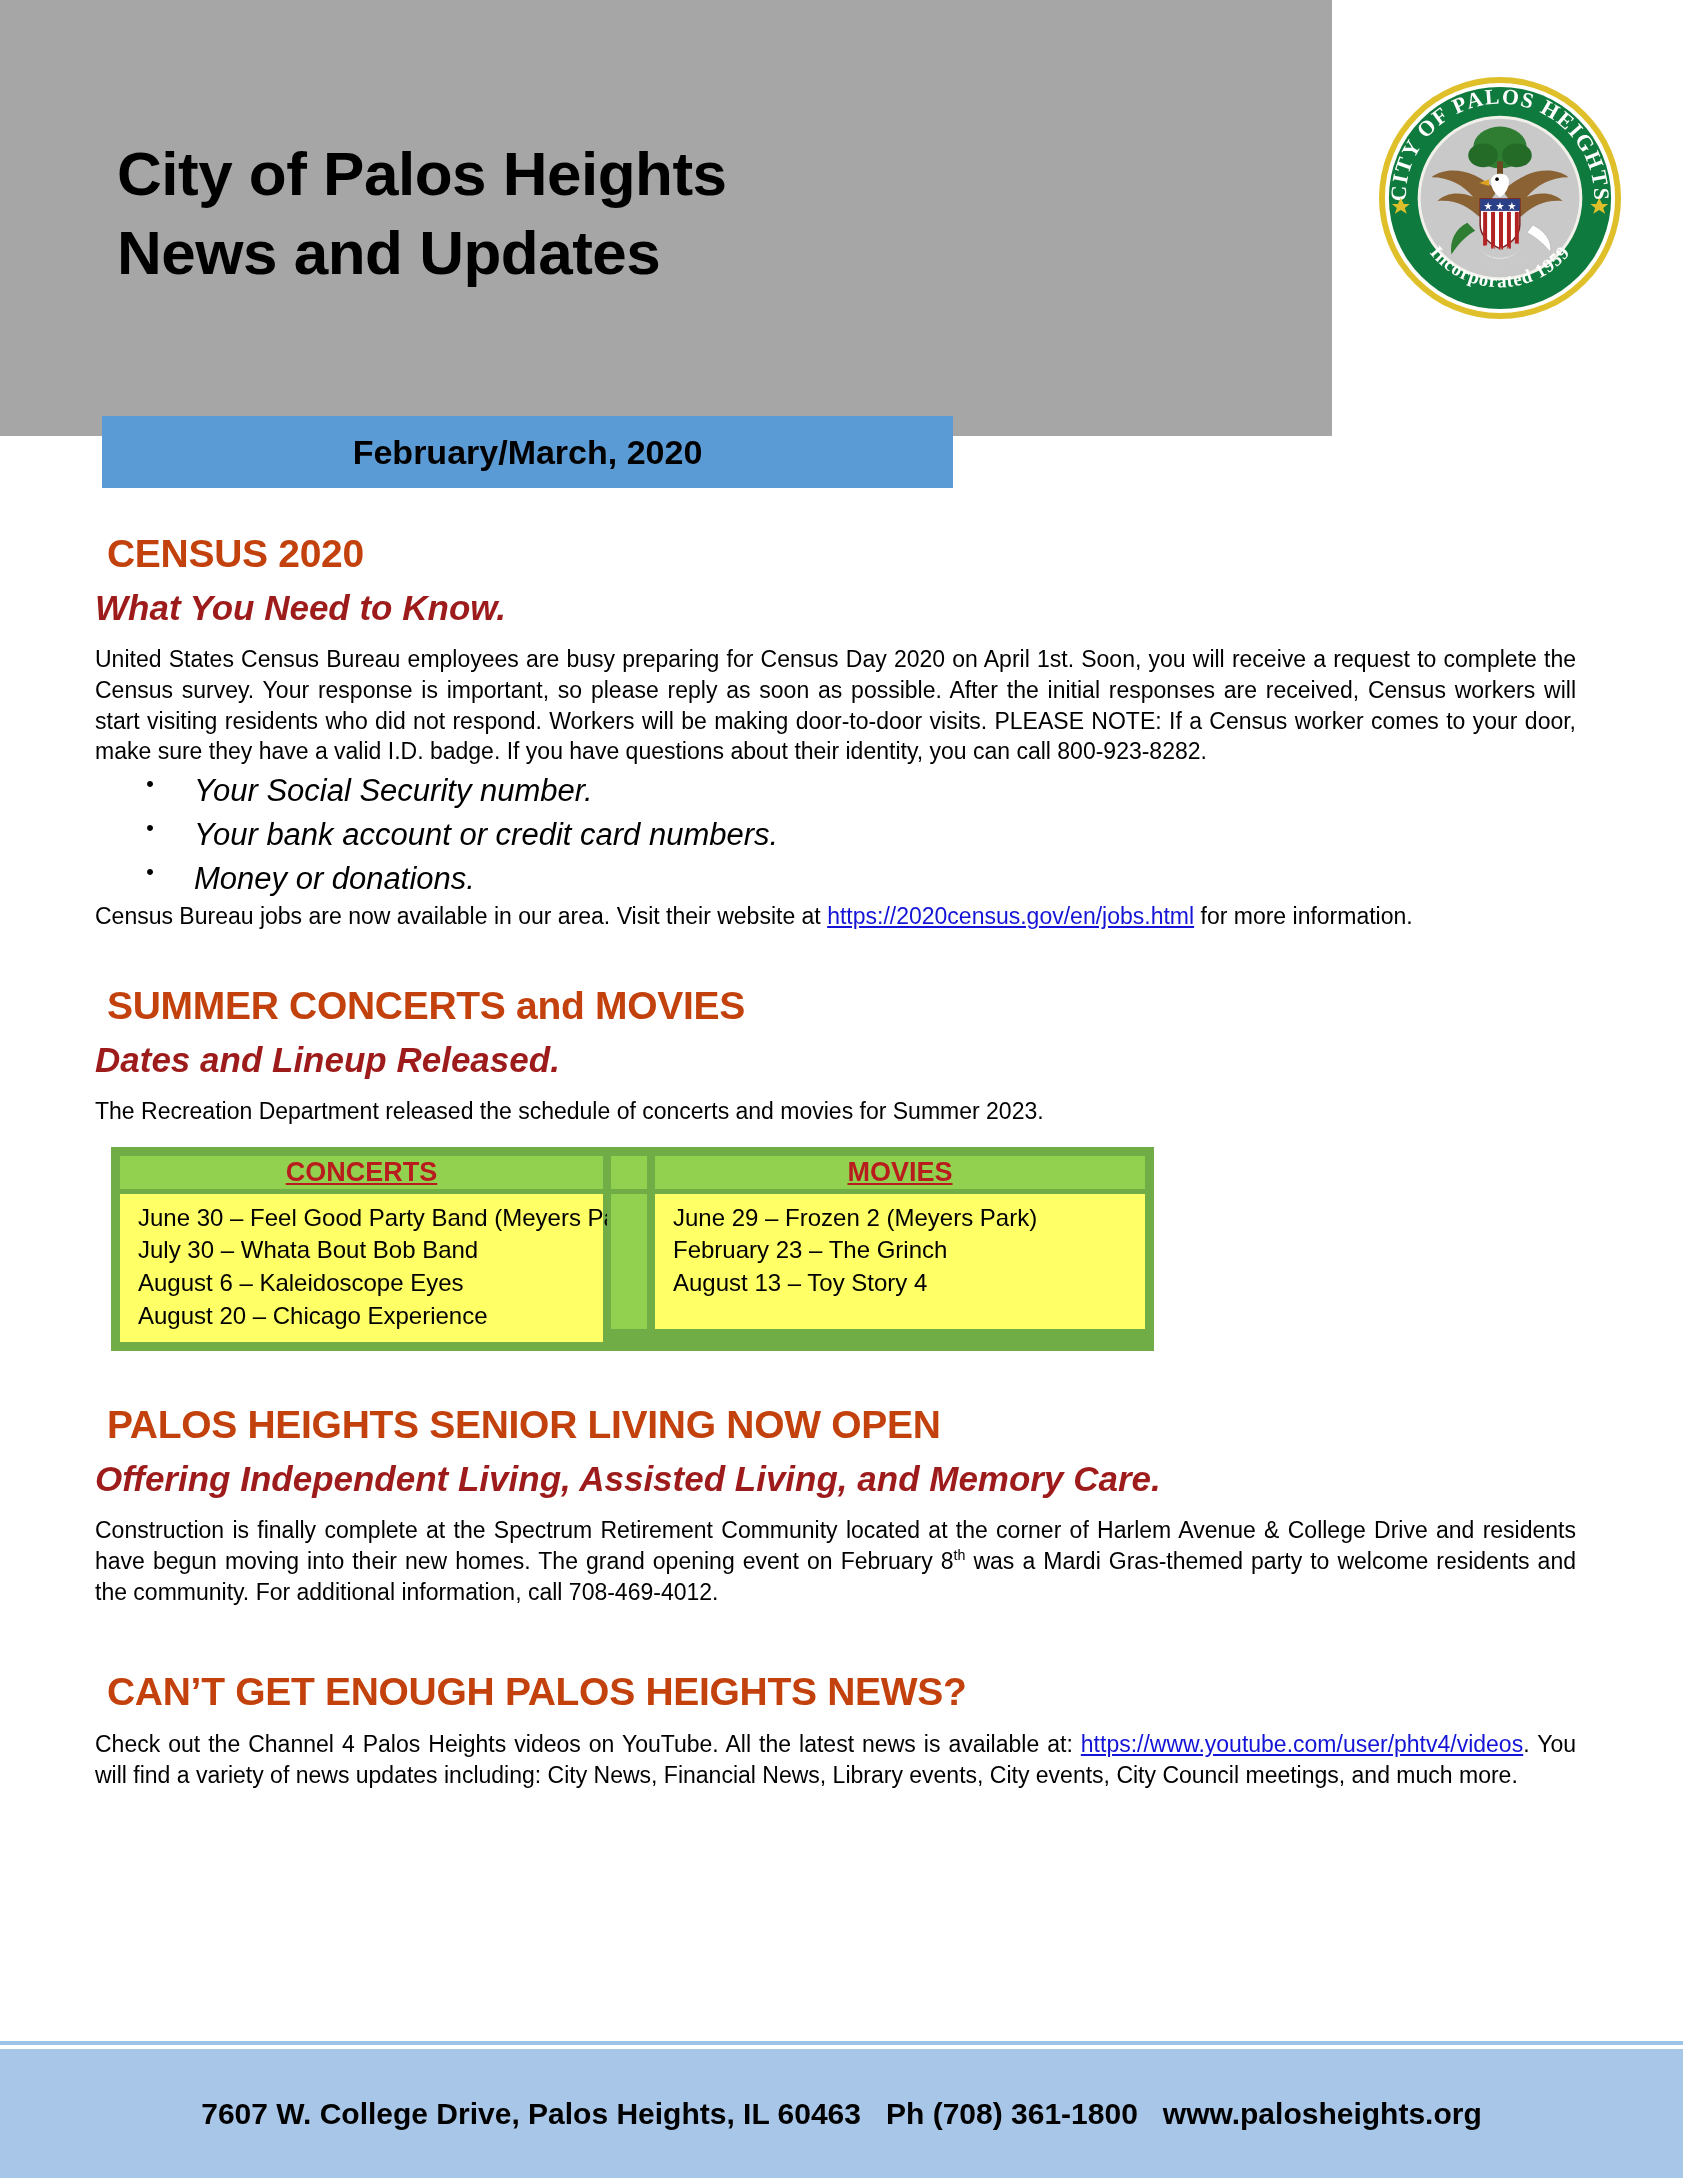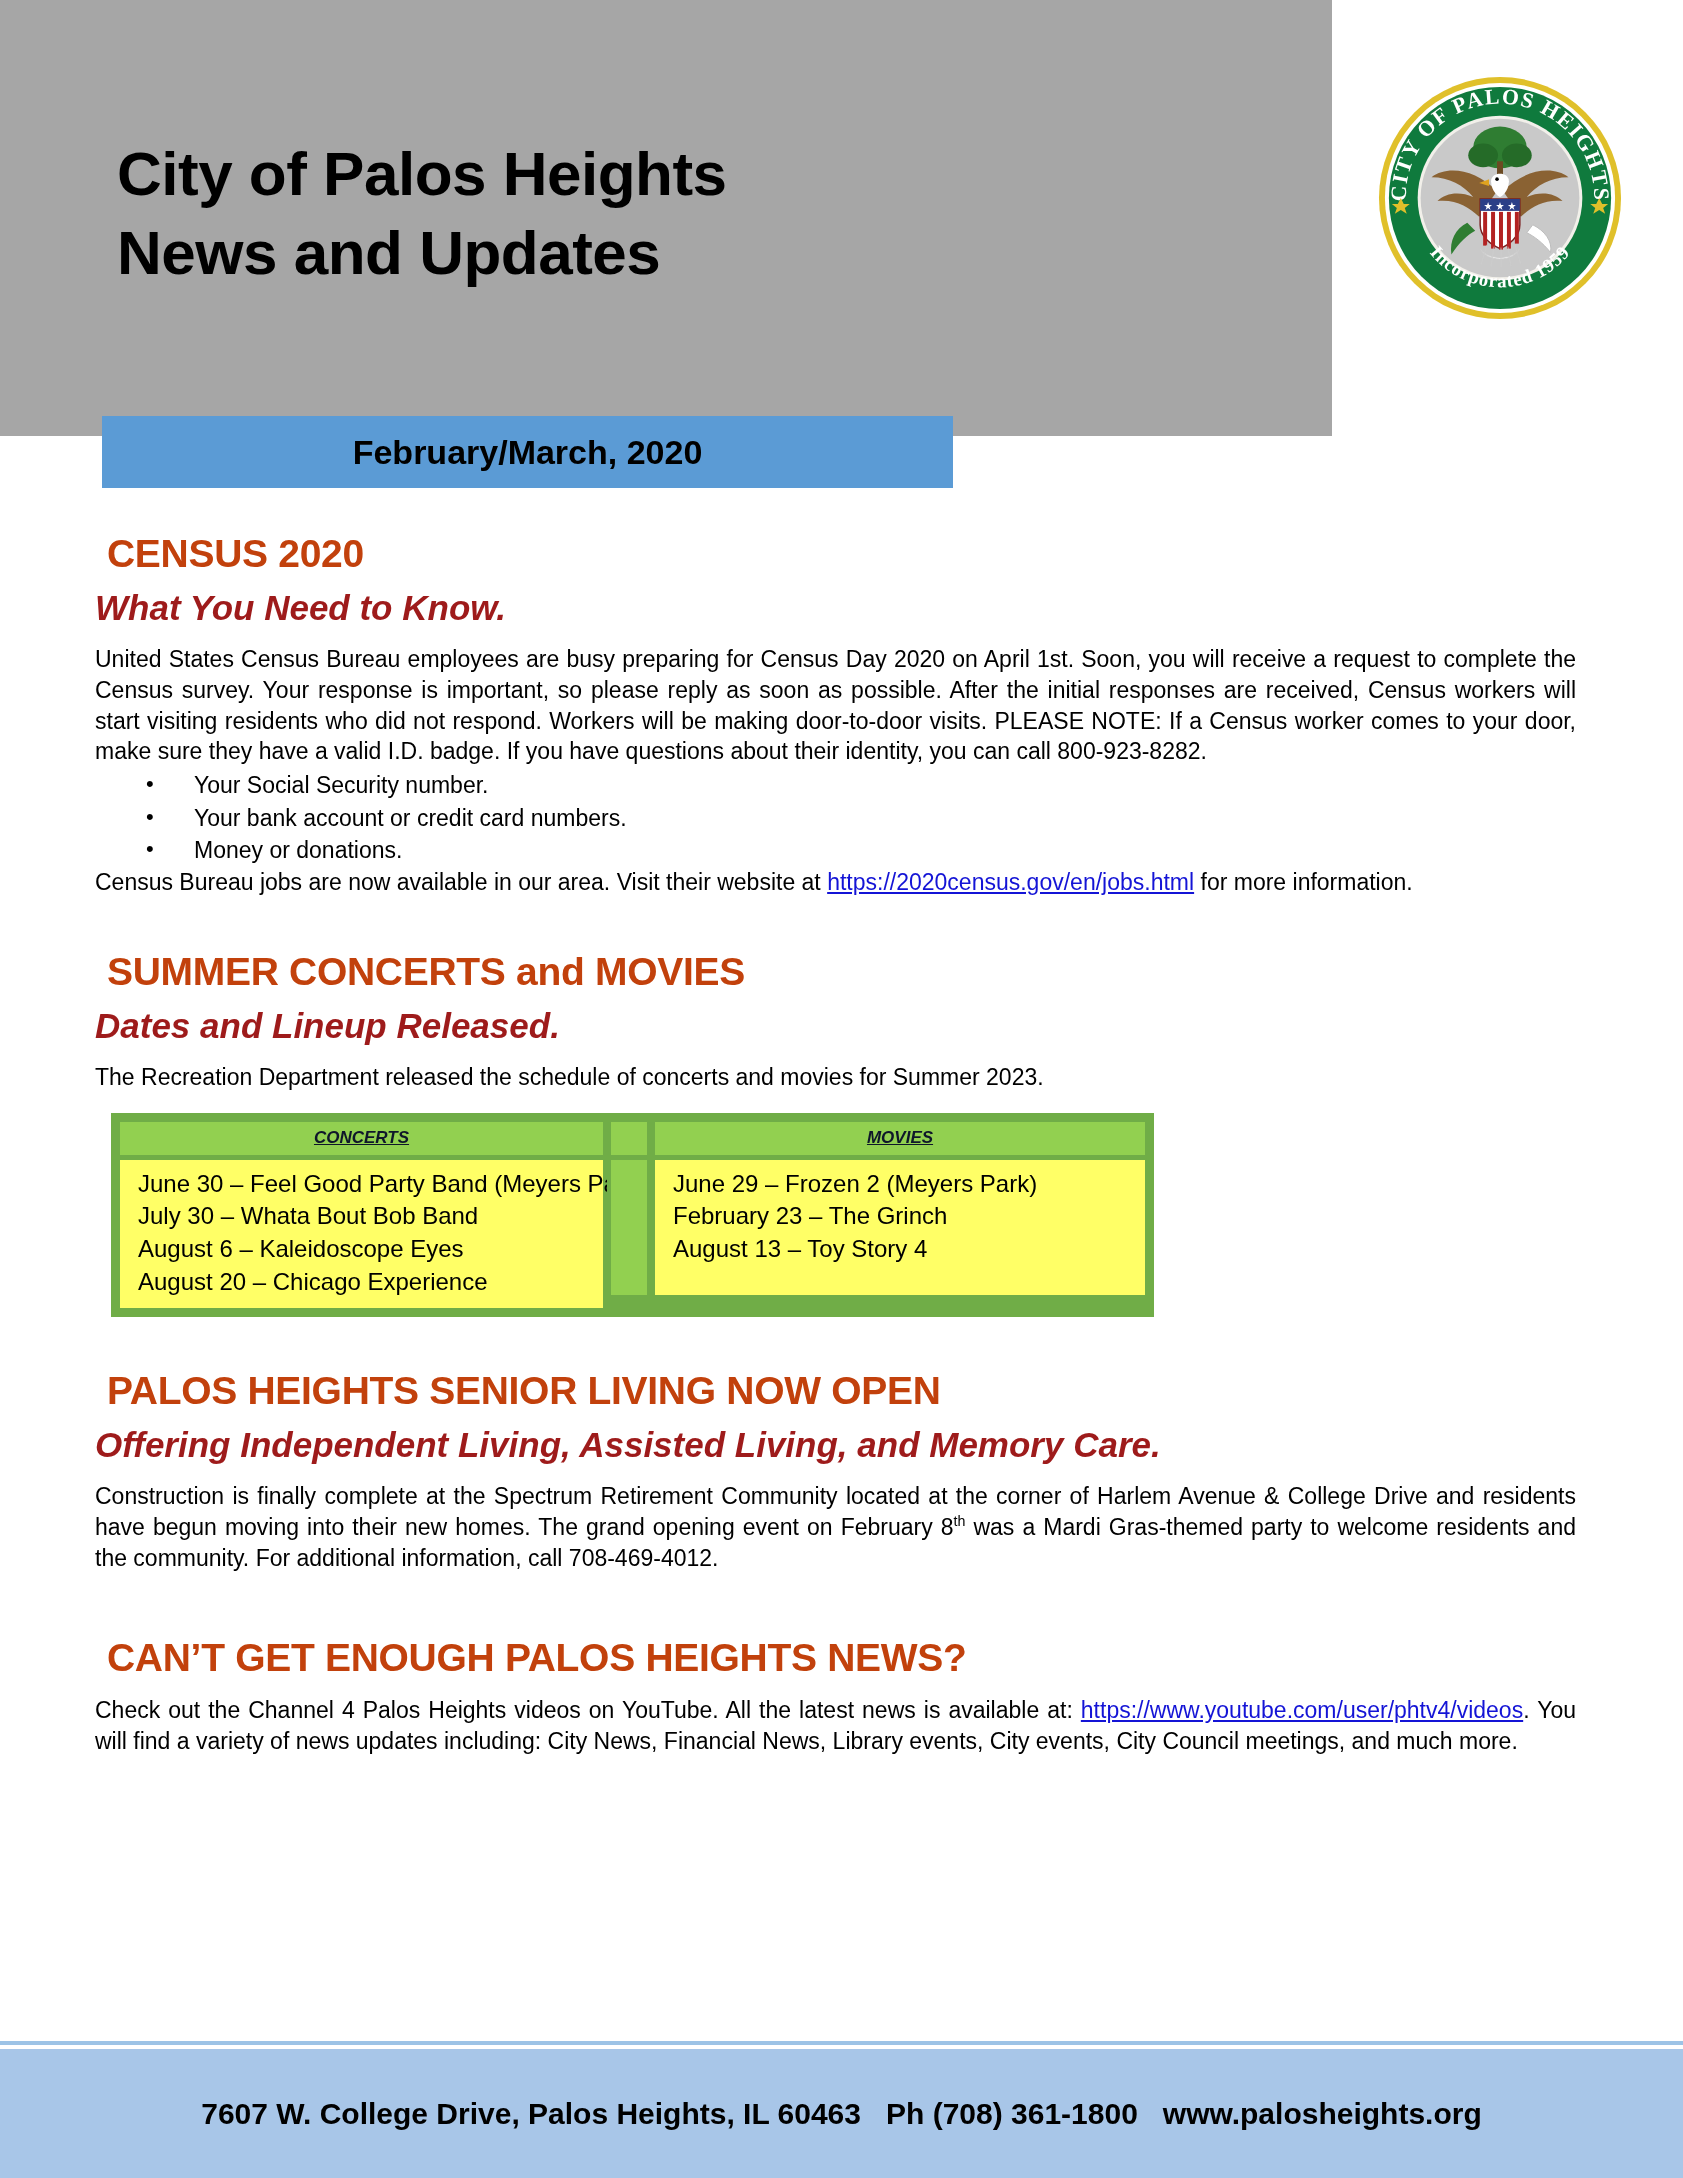--- a/index.html
+++ b/index.html
@@ -103,24 +103,25 @@
   .u-bold {
     font-weight: bold;
     text-decoration: underline;
   }
   .bullets {
     margin: 2px 0 0 0;
     padding: 0;
     list-style: none;
   }
   .bullets li {
-    font-size: 23px;
+    font-size: 31px;
     line-height: 1.42;
     padding-left: 99px;
     position: relative;
+    font-style: italic;
   }
   .bullets li::before {
     content: "\2022";
     position: absolute;
     left: 51px;
     top: -1px;
     font-size: 22px;
   }
   .spacer-md { height: 40px; }
   .spacer-lg { height: 50px; }
@@ -146,25 +147,24 @@
     background: #92d050;
     border: 4px solid #70ad47;
     border-bottom-width: 5px;
     height: 42px;
     display: flex;
     align-items: center;
     justify-content: center;
     box-sizing: border-box;
   }
   .sched-head-text {
-    font-size: 17px;
+    font-size: 27px;
     font-weight: bold;
     text-decoration: underline;
-    color: #0f172a;
-    font-style: italic;
+    color: #b91c1c;
   }
   .sched-body {
     background: #ffff66;
     border: 4px solid #70ad47;
     border-top: none;
     box-sizing: border-box;
     padding: 8px 0 10px 18px;
     min-height: 139px;
   }
   .sched-body.blank {

